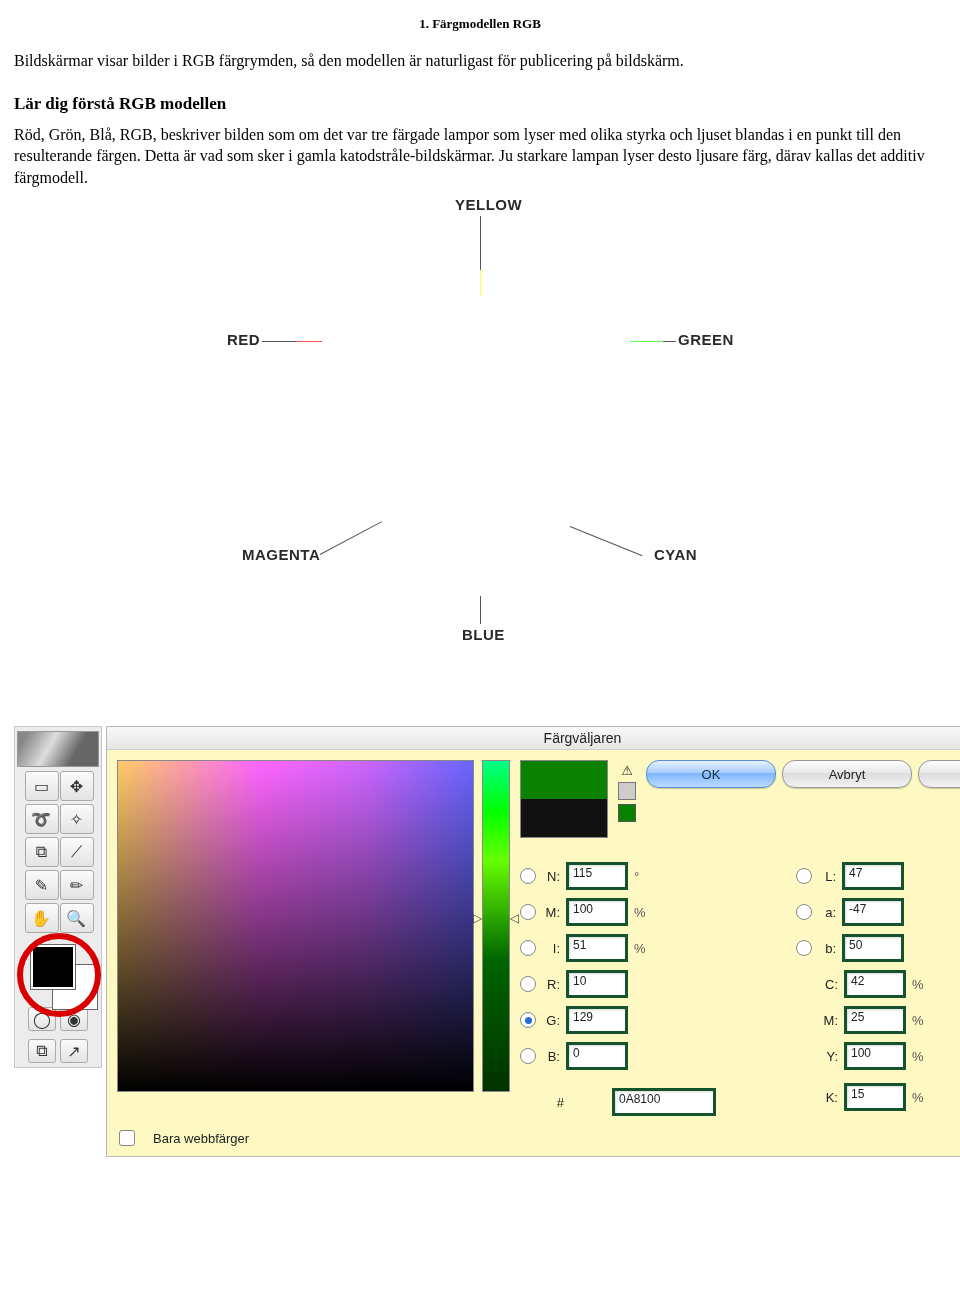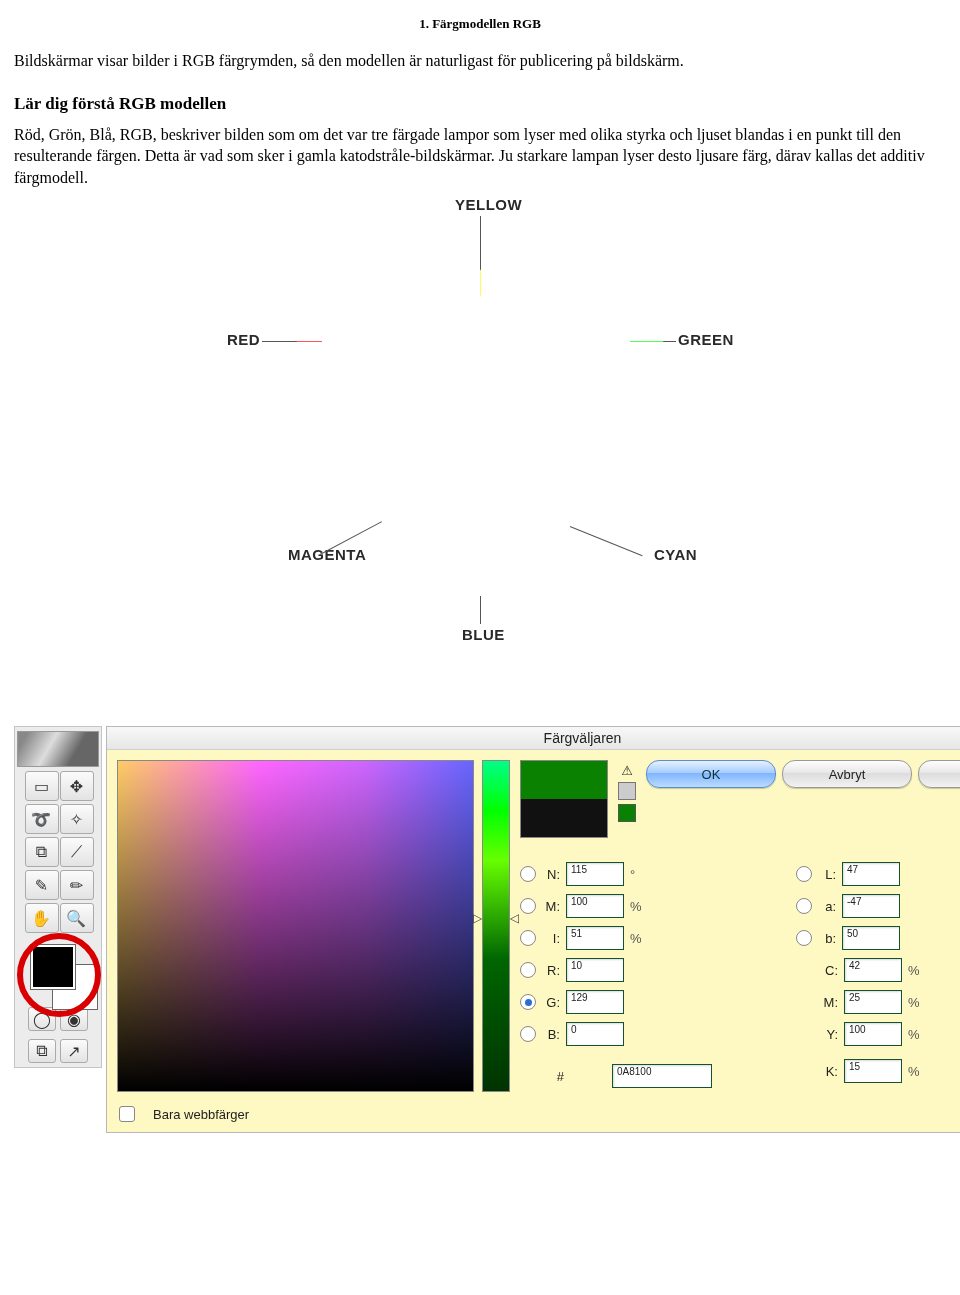--- a/index.html
+++ b/index.html
@@ -286,24 +286,24 @@
     content: "";
     width: 7px;
     height: 7px;
     border-radius: 50%;
     background: #2a6dd6;
   }
   .flab { width: 18px; text-align: right; }
   .finput {
     width: 48px;
     height: 20px;
-    border: 1px solid #14532d;
+    border: 3px solid #14532d;
     background: #fff;
     padding: 1px 4px;
-    font-size: 10px;
+    font-size: 12px;
     box-shadow: inset 1px 1px 2px rgba(0,0,0,.15);
   }
   .unit { width: 16px; color: #555; }
 
   .hex-row {
     display: flex;
     align-items: center;
     gap: 8px;
     margin-top: 10px;
   }
@@ -342,21 +342,21 @@
   <div class="dlabel" style="left:27px;top:135px;">RED</div>
   <div class="dline" style="left:62px;top:145px;width:60px;height:1px;"></div>
 
   <div class="dlabel" style="left:478px;top:135px;">GREEN</div>
   <div class="dline" style="left:430px;top:145px;width:46px;height:1px;"></div>
 
   <div class="circle c-red"></div>
   <div class="circle c-green"></div>
   <div class="circle c-blue"></div>
 
-  <div class="dlabel" style="left:42px;top:350px;margin-left:46px;">MAGENTA</div>
+  <div class="dlabel" style="left:42px;top:350px;">MAGENTA</div>
   <div class="dline" style="left:120px;top:358px;width:70px;height:1px;transform:rotate(-28deg);transform-origin:left center;"></div>
 
   <div class="dlabel" style="left:454px;top:350px;">CYAN</div>
   <div class="dline" style="left:370px;top:330px;width:78px;height:1px;transform:rotate(22deg);transform-origin:left center;"></div>
 
   <div class="dlabel" style="left:262px;top:430px;">BLUE</div>
   <div class="dline" style="left:280px;top:400px;width:1px;height:28px;"></div>
 </div>
 
 <div class="picker-outer">

